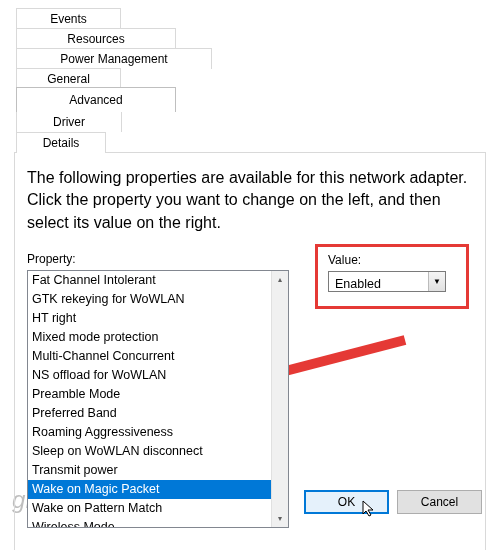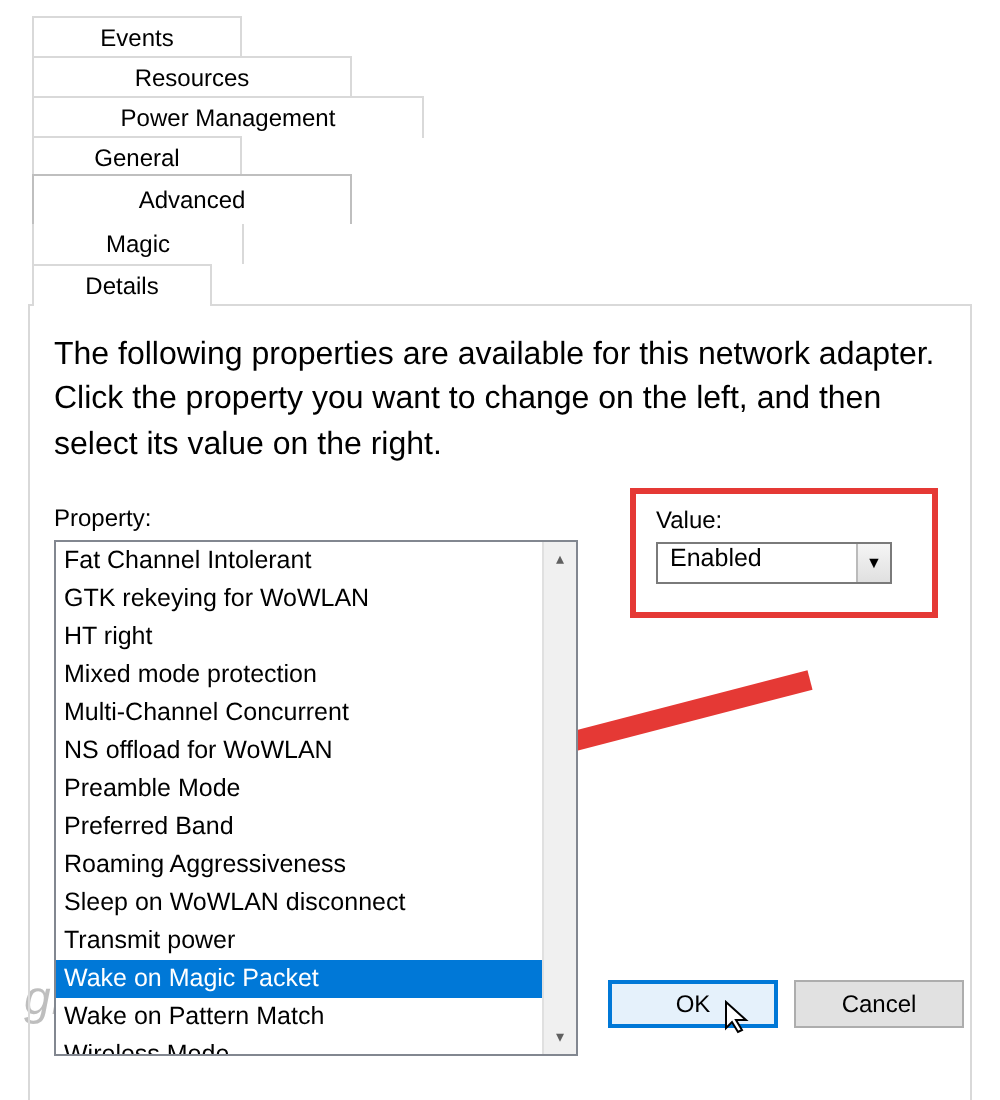--- a/index.html
+++ b/index.html
@@ -121,21 +121,21 @@
     .value-group {
       border: 3px solid #e53935;
       padding: 6px 20px 14px 10px;
       margin-top: -8px;
     }
     .dropdown {
       border: 1px solid #7a7a7a;
       background: #fff;
       height: 21px;
       display: flex;
-      align-items: flex-start;
+      align-items: flex-end;
       margin-top: 4px;
       cursor: pointer;
     }
     .dropdown-val {
       flex: 1;
       padding: 0 6px;
       font-size: 12.5px;
     }
     .dropdown-btn {
       width: 17px;
@@ -197,21 +197,21 @@
 <div class="dialog">
   <div class="tabs">
     <div class="tab-row top">
       <div class="tab events">Events</div>
       <div class="tab resources">Resources</div>
       <div class="tab power">Power Management</div>
     </div>
     <div class="tab-row bottom">
       <div class="tab general">General</div>
       <div class="tab advanced active">Advanced</div>
-      <div class="tab driver">Magic</div>
+      <div class="tab driver">Driver</div>
       <div class="tab details">Details</div>
     </div>
   </div>
 
   <div class="content">
     <p class="desc">The following properties are available for this network adapter. Click the property you want to change on the left, and then select its value on the right.</p>
 
     <div class="columns">
       <div class="left">
         <span class="label">Property:</span>

